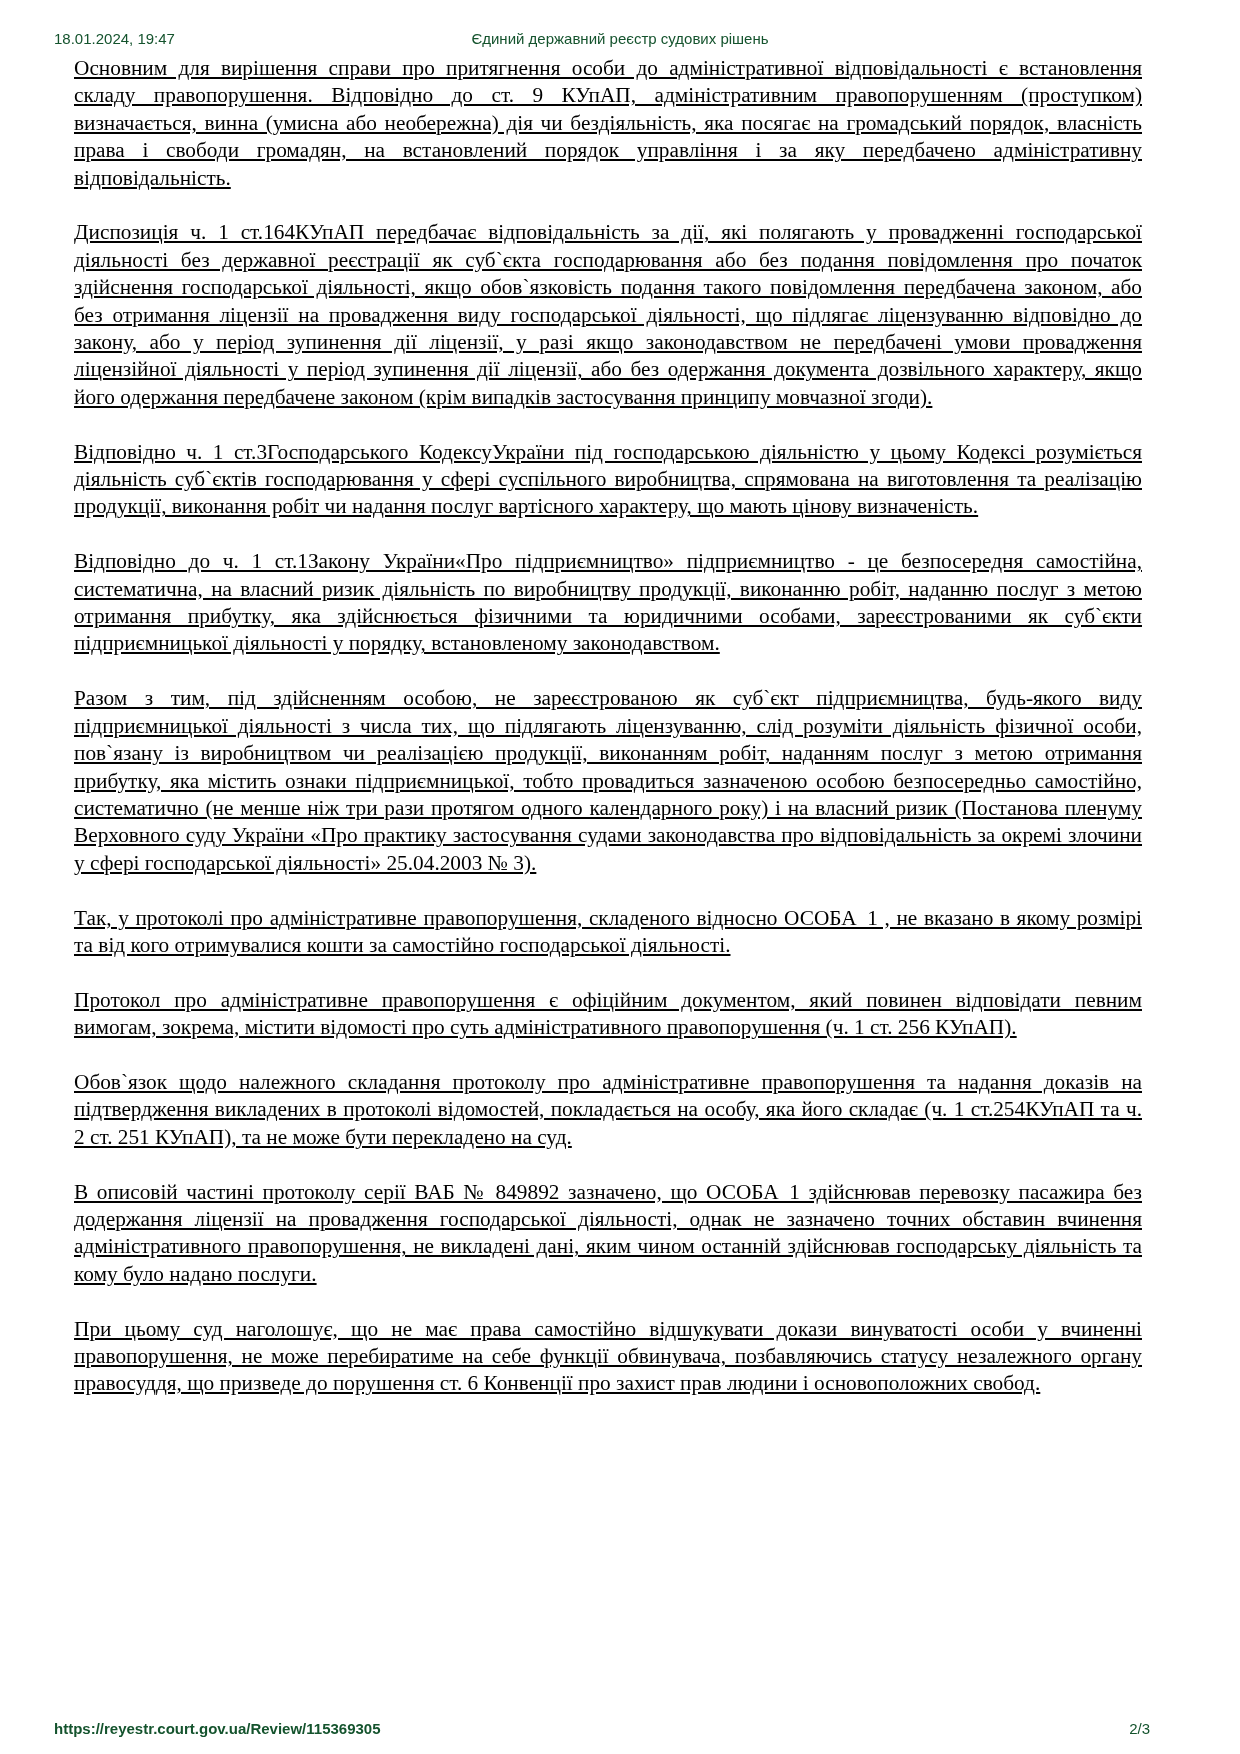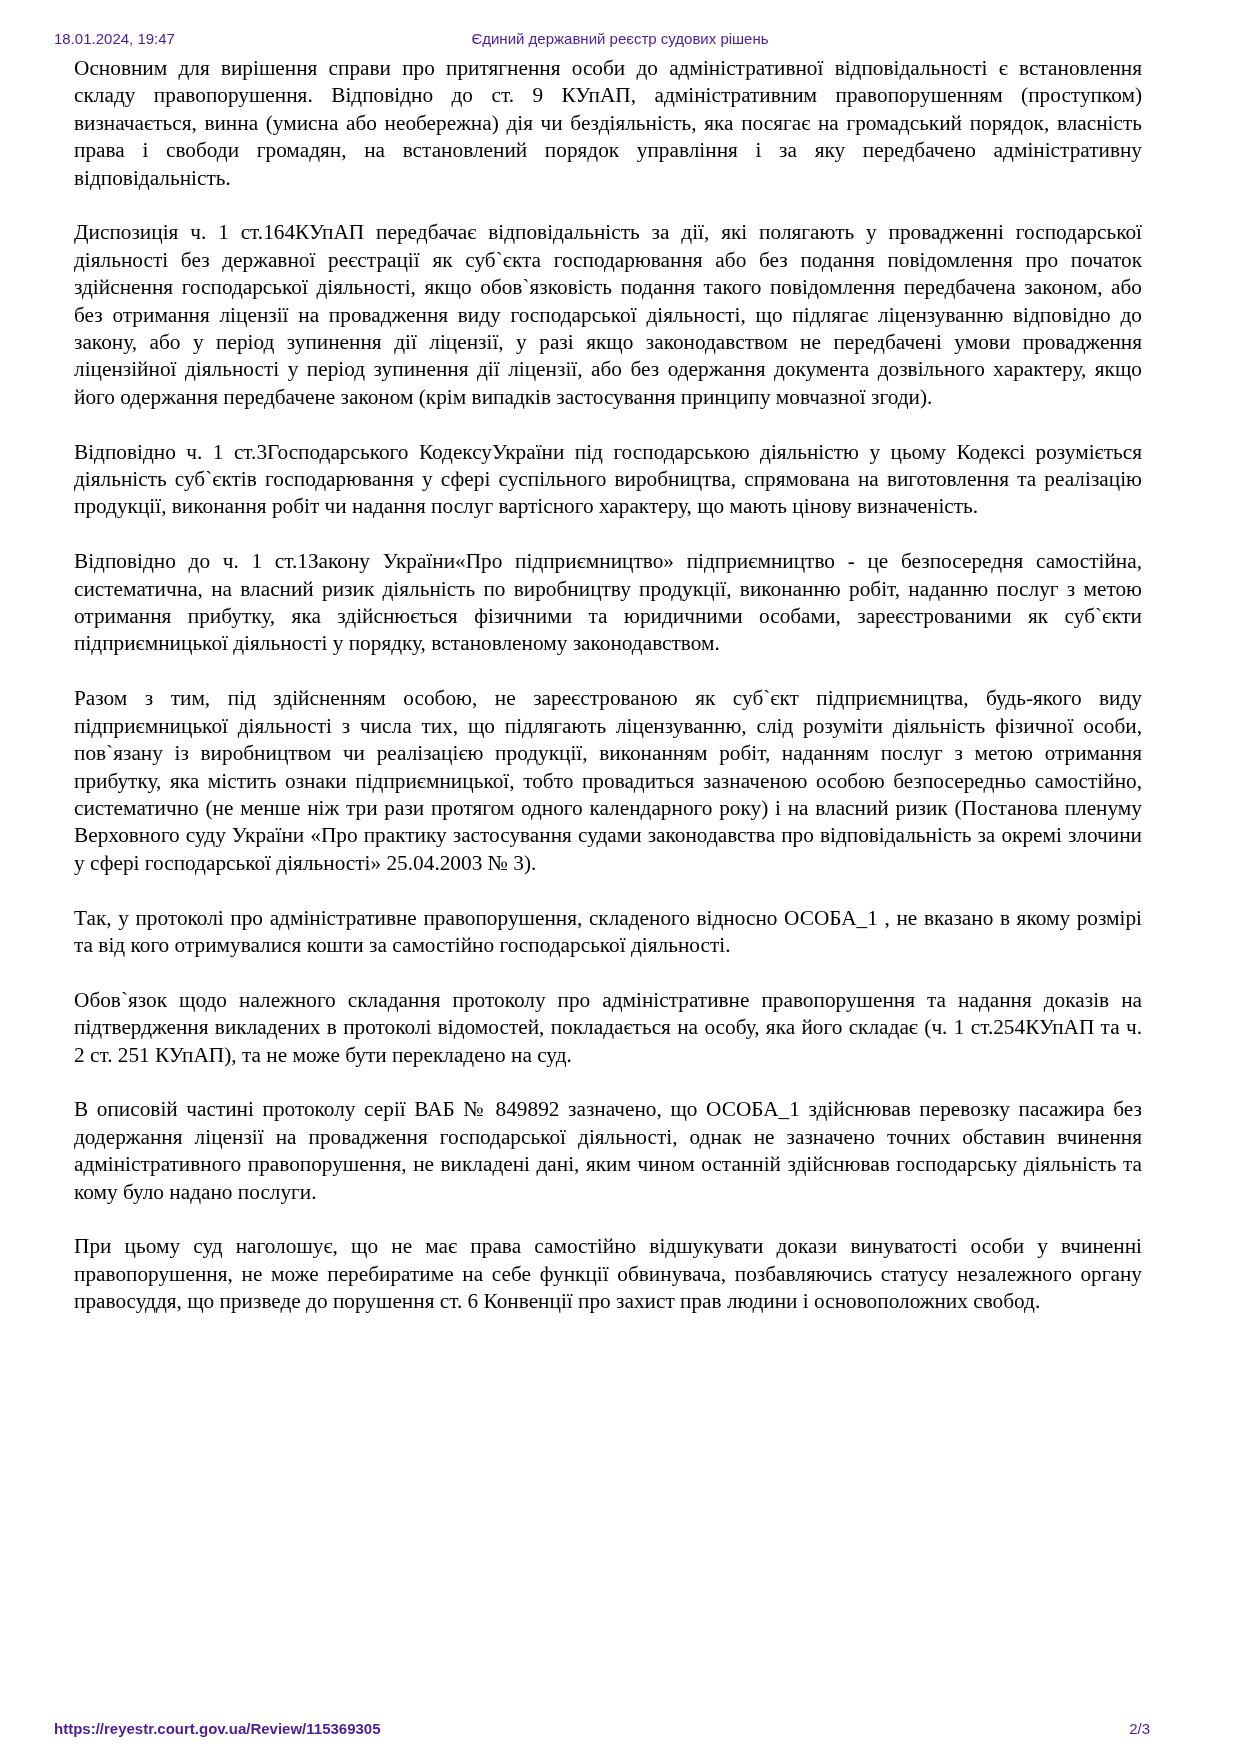--- a/index.html
+++ b/index.html
@@ -1,48 +1,50 @@
 <!DOCTYPE html>
 <html><head>
   <meta charset="utf-8">
   <style>
     html, body { margin: 0; padding: 0; background: #ffffff; }
     body { width: 1240px; height: 1754px; position: relative; overflow: hidden; color: #000; }
     .hdr, .ftr {
       position: absolute; left: 0; width: 1240px;
-      font-family: "Liberation Sans", sans-serif; font-size: 15px; line-height: 18px; color: #4c1d95;
+      font-family: "Liberation Sans", sans-serif; font-size: 15px; line-height: 18px; color: #14532d;
     }
     .hdr { top: 30px; height: 18px; }
     .ftr { top: 1720px; height: 18px; }
     .hdr .date { position: absolute; left: 54px; top: 0; }
     .hdr .title { position: absolute; left: 0; width: 1240px; text-align: center; top: 0; }
     .ftr .url { position: absolute; left: 54px; top: 0; font-weight: bold; }
     .ftr .page { position: absolute; right: 90px; top: 0; }
     .content {
       position: absolute; left: 74px; top: 55px; width: 1068px;
       font-family: "Liberation Serif", serif; font-size: 21.3px; line-height: 27.4px;
       text-align: justify;
+      text-decoration: underline;
     }
     .content p { margin: 0 0 27.4px 0; }
   </style>
 </head>
 <body>
 
 <div class="hdr">
   <span class="date">18.01.2024, 19:47</span>
   <span class="title">Єдиний державний реєстр судових рішень</span>
 </div>
 
 <div class="content">
   <p>Основним для вирішення справи про притягнення особи до адміністративної відповідальності є встановлення складу правопорушення. Відповідно до ст. 9 КУпАП, адміністративним правопорушенням (проступком) визначається, винна (умисна або необережна) дія чи бездіяльність, яка посягає на громадський порядок, власність права і свободи громадян, на встановлений порядок управління і за яку передбачено адміністративну відповідальність.</p>
   <p>Диспозиція ч. 1 ст.164КУпАП передбачає відповідальність за дії, які полягають у провадженні господарської діяльності без державної реєстрації як суб`єкта господарювання або без подання повідомлення про початок здійснення господарської діяльності, якщо обов`язковість подання такого повідомлення передбачена законом, або без отримання ліцензії на провадження виду господарської діяльності, що підлягає ліцензуванню відповідно до закону, або у період зупинення дії ліцензії, у разі якщо законодавством не передбачені умови провадження ліцензійної діяльності у період зупинення дії ліцензії, або без одержання документа дозвільного характеру, якщо його одержання передбачене законом (крім випадків застосування принципу мовчазної згоди).</p>
   <p>Відповідно ч. 1 ст.3Господарського КодексуУкраїни під господарською діяльністю у цьому Кодексі розуміється діяльність суб`єктів господарювання у сфері суспільного виробництва, спрямована на виготовлення та реалізацію продукції, виконання робіт чи надання послуг вартісного характеру, що мають цінову визначеність.</p>
   <p>Відповідно до ч. 1 ст.1Закону України«Про підприємництво» підприємництво - це безпосередня самостійна, систематична, на власний ризик діяльність по виробництву продукції, виконанню робіт, наданню послуг з метою отримання прибутку, яка здійснюється фізичними та юридичними особами, зареєстрованими як суб`єкти підприємницької діяльності у порядку, встановленому законодавством.</p>
   <p>Разом з тим, під здійсненням особою, не зареєстрованою як суб`єкт підприємництва, будь-якого виду підприємницької діяльності з числа тих, що підлягають ліцензуванню, слід розуміти діяльність фізичної особи, пов`язану із виробництвом чи реалізацією продукції, виконанням робіт, наданням послуг з метою отримання прибутку, яка містить ознаки підприємницької, тобто провадиться зазначеною особою безпосередньо самостійно, систематично (не менше ніж три рази протягом одного календарного року) і на власний ризик (Постанова пленуму Верховного суду України «Про практику застосування судами законодавства про відповідальність за окремі злочини у сфері господарської діяльності» 25.04.2003 № 3).</p>
   <p>Так, у протоколі про адміністративне правопорушення, складеного відносно ОСОБА_1 , не вказано в якому розмірі та від кого отримувалися кошти за самостійно господарської діяльності.</p>
+  <p>Протокол про адміністративне правопорушення є офіційним документом, який повинен відповідати певним вимогам, зокрема, містити відомості про суть адміністративного правопорушення (ч. 1 ст. 256 КУпАП).</p>
   <p>Обов`язок щодо належного складання протоколу про адміністративне правопорушення та надання доказів на підтвердження викладених в протоколі відомостей, покладається на особу, яка його складає (ч. 1 ст.254КУпАП та ч. 2 ст. 251 КУпАП), та не може бути перекладено на суд.</p>
   <p>В описовій частині протоколу серії ВАБ № 849892 зазначено, що ОСОБА_1 здійснював перевозку пасажира без додержання ліцензії на провадження господарської діяльності, однак не зазначено точних обставин вчинення адміністративного правопорушення, не викладені дані, яким чином останній здійснював господарську діяльність та кому було надано послуги.</p>
   <p>При цьому суд наголошує, що не має права самостійно відшукувати докази винуватості особи у вчиненні правопорушення, не може перебиратиме на себе функції обвинувача, позбавляючись статусу незалежного органу правосуддя, що призведе до порушення ст. 6 Конвенції про захист прав людини і основоположних свобод.</p>
 </div>
 
 <div class="ftr">
   <span class="url">https://reyestr.court.gov.ua/Review/115369305</span>
   <span class="page">2/3</span>
 </div>
 

